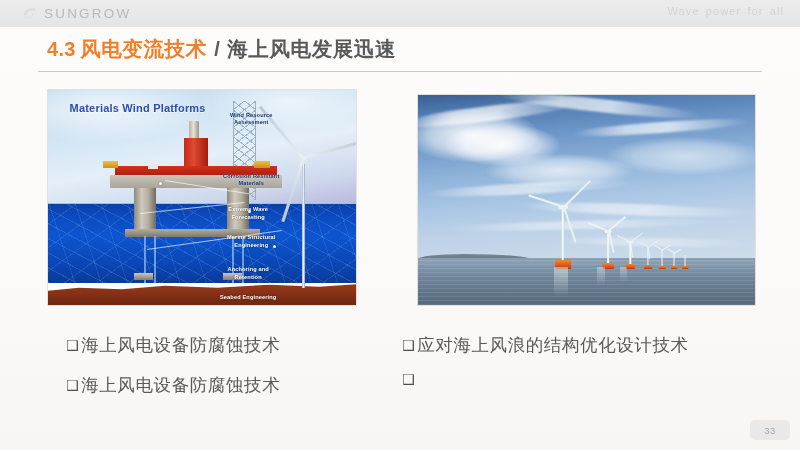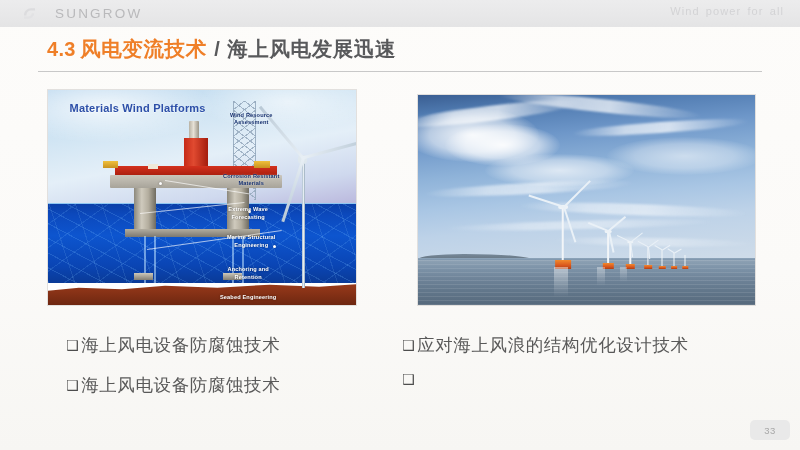--- a/index.html
+++ b/index.html
@@ -23,21 +23,21 @@
     position: absolute;
     left: 0; top: 0;
     width: 800px; height: 27px;
     background: linear-gradient(180deg, #ececed 0%, #e8e8e9 55%, #e4e4e5 100%);
   }
   .brand {
     position: absolute;
     left: 22px; top: 4px;
     display: flex;
     align-items: center;
-    gap: 18px;
+    gap: 7px;
     height: 19px;
   }
   .brand-mark {
     width: 15px; height: 15px;
     position: relative;
   }
   .brand-mark svg { display:block; }
   .brand-text {
     font-size: 13.5px;
     letter-spacing: 2.2px;
@@ -383,21 +383,21 @@
   <div class="header-bar">
     <div class="brand">
       <span class="brand-mark">
         <svg width="15" height="15" viewBox="0 0 15 15" aria-hidden="true">
           <path d="M2 9.5 C2 5.4 5.1 2.3 9 2.3 L13 2.3 L13 4.6 L9 4.6 C6.4 4.6 4.4 6.7 4.4 9.5 Z" fill="#dcdcde"></path>
           <path d="M2 12.7 L2 10.6 L6.2 10.6 C8.3 10.6 9.8 9.2 9.8 7.3 L12.1 7.3 C12.1 10.4 9.6 12.7 6.4 12.7 Z" fill="#e2e2e4"></path>
         </svg>
       </span>
       <span class="brand-text">SUNGROW</span>
     </div>
-    <div class="tagline">Wind power for all</div>
+    <div class="tagline">Wave power for all</div>
   </div>
 
   <div class="title-row">
     <span class="title-num">4.3</span>
     <span class="title-main">风电变流技术</span>
     <span class="title-sep">/</span>
     <span class="title-sub">海上风电发展迅速</span>
   </div>
   <div class="title-rule"></div>
 

